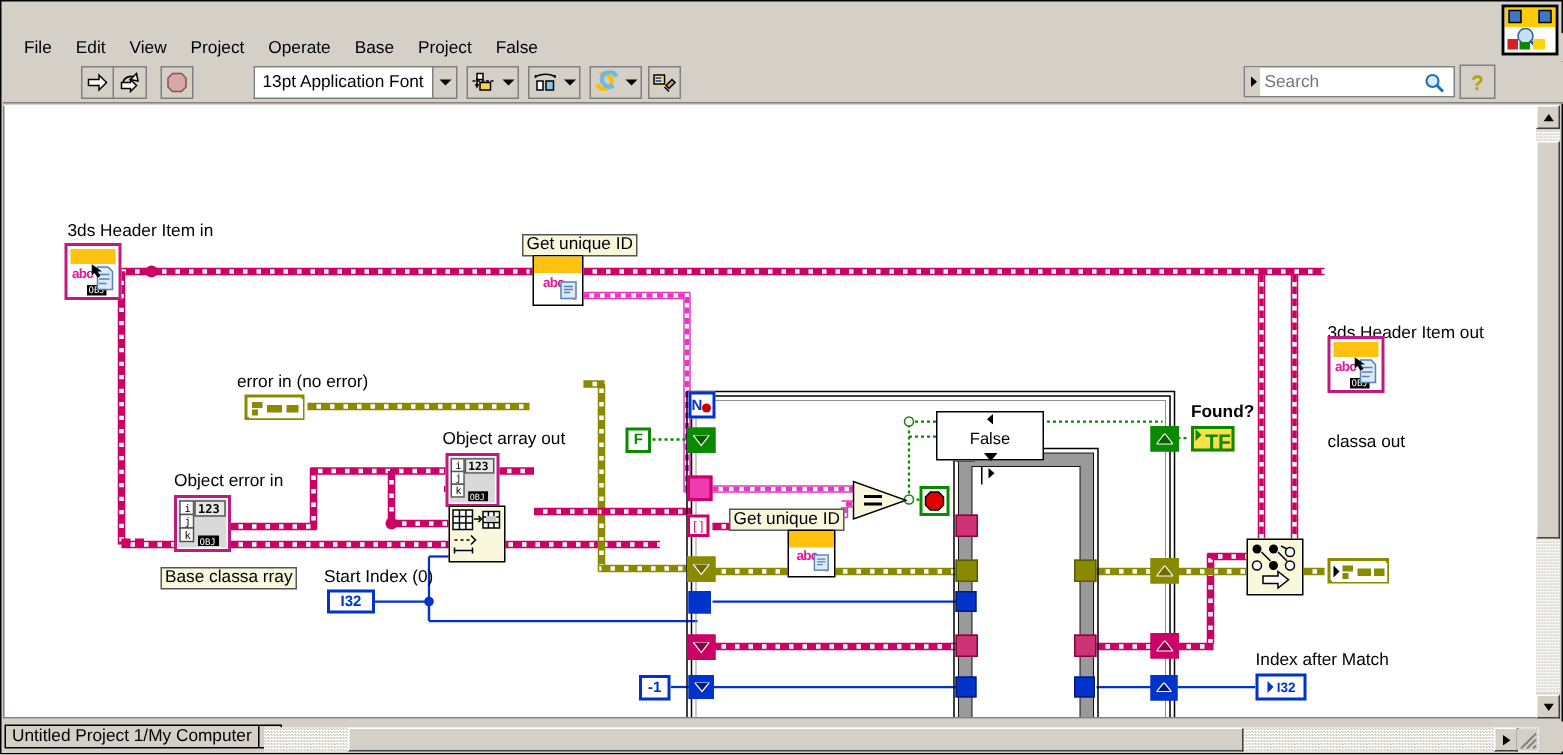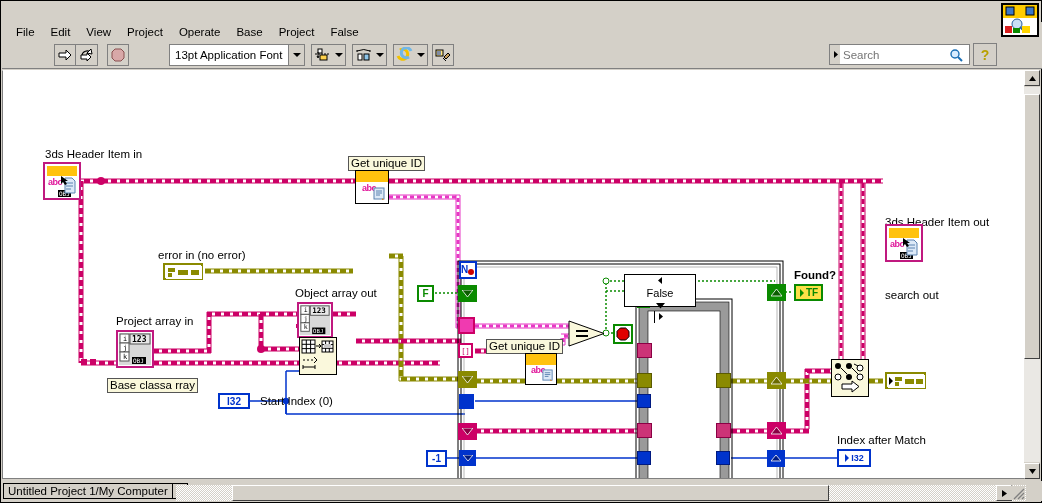--- a/index.html
+++ b/index.html
@@ -93,22 +93,22 @@
   .objterm .obj{position:absolute;left:13px;bottom:1px;font-size:6px;background:#000;color:#fff;padding:0 1px;
     font-family:"DejaVu Sans Mono",monospace;}
   .node{position:absolute;box-sizing:border-box;}
   .subvi{position:absolute;box-sizing:border-box;border:1px solid #000;background:#fff;}
   .subvi .bar{position:absolute;left:0;right:0;top:0;height:11px;background:#ffc20e;}
   .subvi .abc{position:absolute;left:6px;top:12px;font-size:9px;font-weight:bold;color:#e0189b;letter-spacing:-.5px;}
   .boolconst{position:absolute;border:2px solid #0a8a00;background:#fff;color:#0a8a00;
     font-size:10px;font-weight:bold;display:flex;align-items:center;justify-content:center;box-sizing:border-box;}
   .numconst{position:absolute;border:2px solid #0033cc;background:#fff;color:#0033cc;
     font-size:10px;font-weight:bold;display:flex;align-items:center;justify-content:center;box-sizing:border-box;}
-  .indTF{position:absolute;border:2px solid #0a8a00;background:#fde047;color:#0a8a00;font-size:10px;font-weight:bold;
-    display:flex;align-items:center;justify-content:center;box-sizing:border-box;}
+  .indTF{position:absolute;border:2px solid #0a8a00;background:#fde047;color:#0a8a00;font-size:14px;font-weight:bold;
+    display:flex;align-items:flex-start;justify-content:center;box-sizing:border-box;}
   .indI32{position:absolute;border:2px solid #0033cc;background:#fff;color:#0033cc;font-size:9px;font-weight:bold;
     display:flex;align-items:center;justify-content:center;box-sizing:border-box;}
   .errterm{position:absolute;border:2px solid #8a8a00;background:#fff;box-sizing:border-box;}
   .tunnel{position:absolute;box-sizing:border-box;display:flex;align-items:center;justify-content:center;}
   .casehdr{position:absolute;background:#fff;border:1px solid #000;box-sizing:border-box;
     display:flex;align-items:center;font-size:11px;}
 </style>
 </head>
 <body>
 
@@ -453,40 +453,40 @@
     <div class="errterm" style="left:160px;top:192px;width:40px;height:17px;">
       <svg width="36" height="13" viewBox="0 0 36 13" style="position:absolute;left:1px;top:1px">
         <rect x="0" y="0" width="36" height="13" fill="#fff"></rect>
         <rect x="2" y="2" width="7" height="4" fill="#8a8a00"></rect>
         <rect x="2" y="7" width="4" height="4" fill="#8a8a00"></rect>
         <rect x="12" y="4" width="10" height="5" fill="#8a8a00"></rect>
         <rect x="25" y="4" width="8" height="5" fill="#8a8a00"></rect>
       </svg>
     </div>
 
-    <div class="lbl" style="left:113px;top:244px;">Project array in</div>
+    <div class="lbl" style="left:113px;top:244px;">Object error in</div>
     <div class="term" style="left:113px;top:259px;width:38px;height:38px;border:2px solid #c0197f;background:#fff;">
       <svg width="34" height="34" viewBox="0 0 34 34" style="position:absolute;left:0;top:0">
         <rect x="1" y="1" width="32" height="32" fill="#d9d9d9"></rect>
         <rect x="2" y="2" width="9" height="9" fill="#fff" stroke="#555"></rect>
         <rect x="2" y="11" width="9" height="9" fill="#fff" stroke="#555"></rect>
         <rect x="2" y="20" width="9" height="9" fill="#fff" stroke="#555"></rect>
         <text x="5" y="9" font-size="7" font-family="DejaVu Sans Mono,monospace">i</text>
         <text x="5" y="18" font-size="7" font-family="DejaVu Sans Mono,monospace">j</text>
         <text x="5" y="27" font-size="7" font-family="DejaVu Sans Mono,monospace">k</text>
         <rect x="12" y="2" width="20" height="10" fill="#e8e8e8" stroke="#555"></rect>
         <text x="14" y="10" font-size="8" font-weight="bold" font-family="DejaVu Sans Mono,monospace">123</text>
         <rect x="14" y="25" width="14" height="7" fill="#000"></rect>
         <text x="15" y="31" font-size="6" fill="#fff" font-family="DejaVu Sans Mono,monospace">OBJ</text>
       </svg>
     </div>
 
     <div class="freelbl" style="left:104px;top:307px;">Base classa rray</div>
 
-    <div class="lbl" style="left:213px;top:324px;margin-left:44px;">Start Index (0)</div>
+    <div class="lbl" style="left:213px;top:308px;">Start Index (0)</div>
     <div class="numconst" style="left:215px;top:322px;width:32px;height:16px;">
       <span>I32</span>
     </div>
 
     <div class="freelbl" style="left:345px;top:85px;">Get unique ID</div>
     <div class="subvi" style="left:352px;top:99px;width:34px;height:34px;">
       <div class="bar"></div>
       <div class="abc">abc</div>
       <svg style="position:absolute;right:2px;bottom:2px" width="13" height="14" viewBox="0 0 13 14">
         <rect x="1" y="1" width="10" height="11" fill="#dce9f7" stroke="#5a82b0"></rect>
@@ -672,21 +672,21 @@
         <circle cx="17" cy="6" r="3" fill="#000"></circle>
         <circle cx="28" cy="8" r="3" fill="#fff" stroke="#000"></circle>
         <circle cx="6" cy="17" r="3" fill="#fff" stroke="#000"></circle>
         <circle cx="17" cy="17" r="3" fill="#000"></circle>
         <circle cx="28" cy="17" r="3" fill="#fff" stroke="#000"></circle>
         <path d="M9 8 l6 6 M20 8 l6 6 M22 4 l4 2" stroke="#000"></path>
         <path d="M10 24 h10 v-3 l7 5.5 -7 5.5 v-3 h-10 z" fill="#fff" stroke="#000"></path>
       </svg>
     </div>
 
-    <div class="lbl" style="left:882px;top:218px;">search out</div>
+    <div class="lbl" style="left:882px;top:218px;">classa out</div>
     <div class="errterm" style="left:882px;top:301px;width:41px;height:17px;">
       <svg width="37" height="13" viewBox="0 0 37 13" style="position:absolute;left:1px;top:1px">
         <rect x="0" y="0" width="37" height="13" fill="#fff"></rect>
         <path d="M1 2 l4 4 -4 4 z" fill="#000"></path>
         <rect x="7" y="2" width="7" height="4" fill="#8a8a00"></rect>
         <rect x="7" y="7" width="4" height="4" fill="#8a8a00"></rect>
         <rect x="17" y="4" width="9" height="5" fill="#8a8a00"></rect>
         <rect x="28" y="4" width="7" height="5" fill="#8a8a00"></rect>
       </svg>
     </div>

